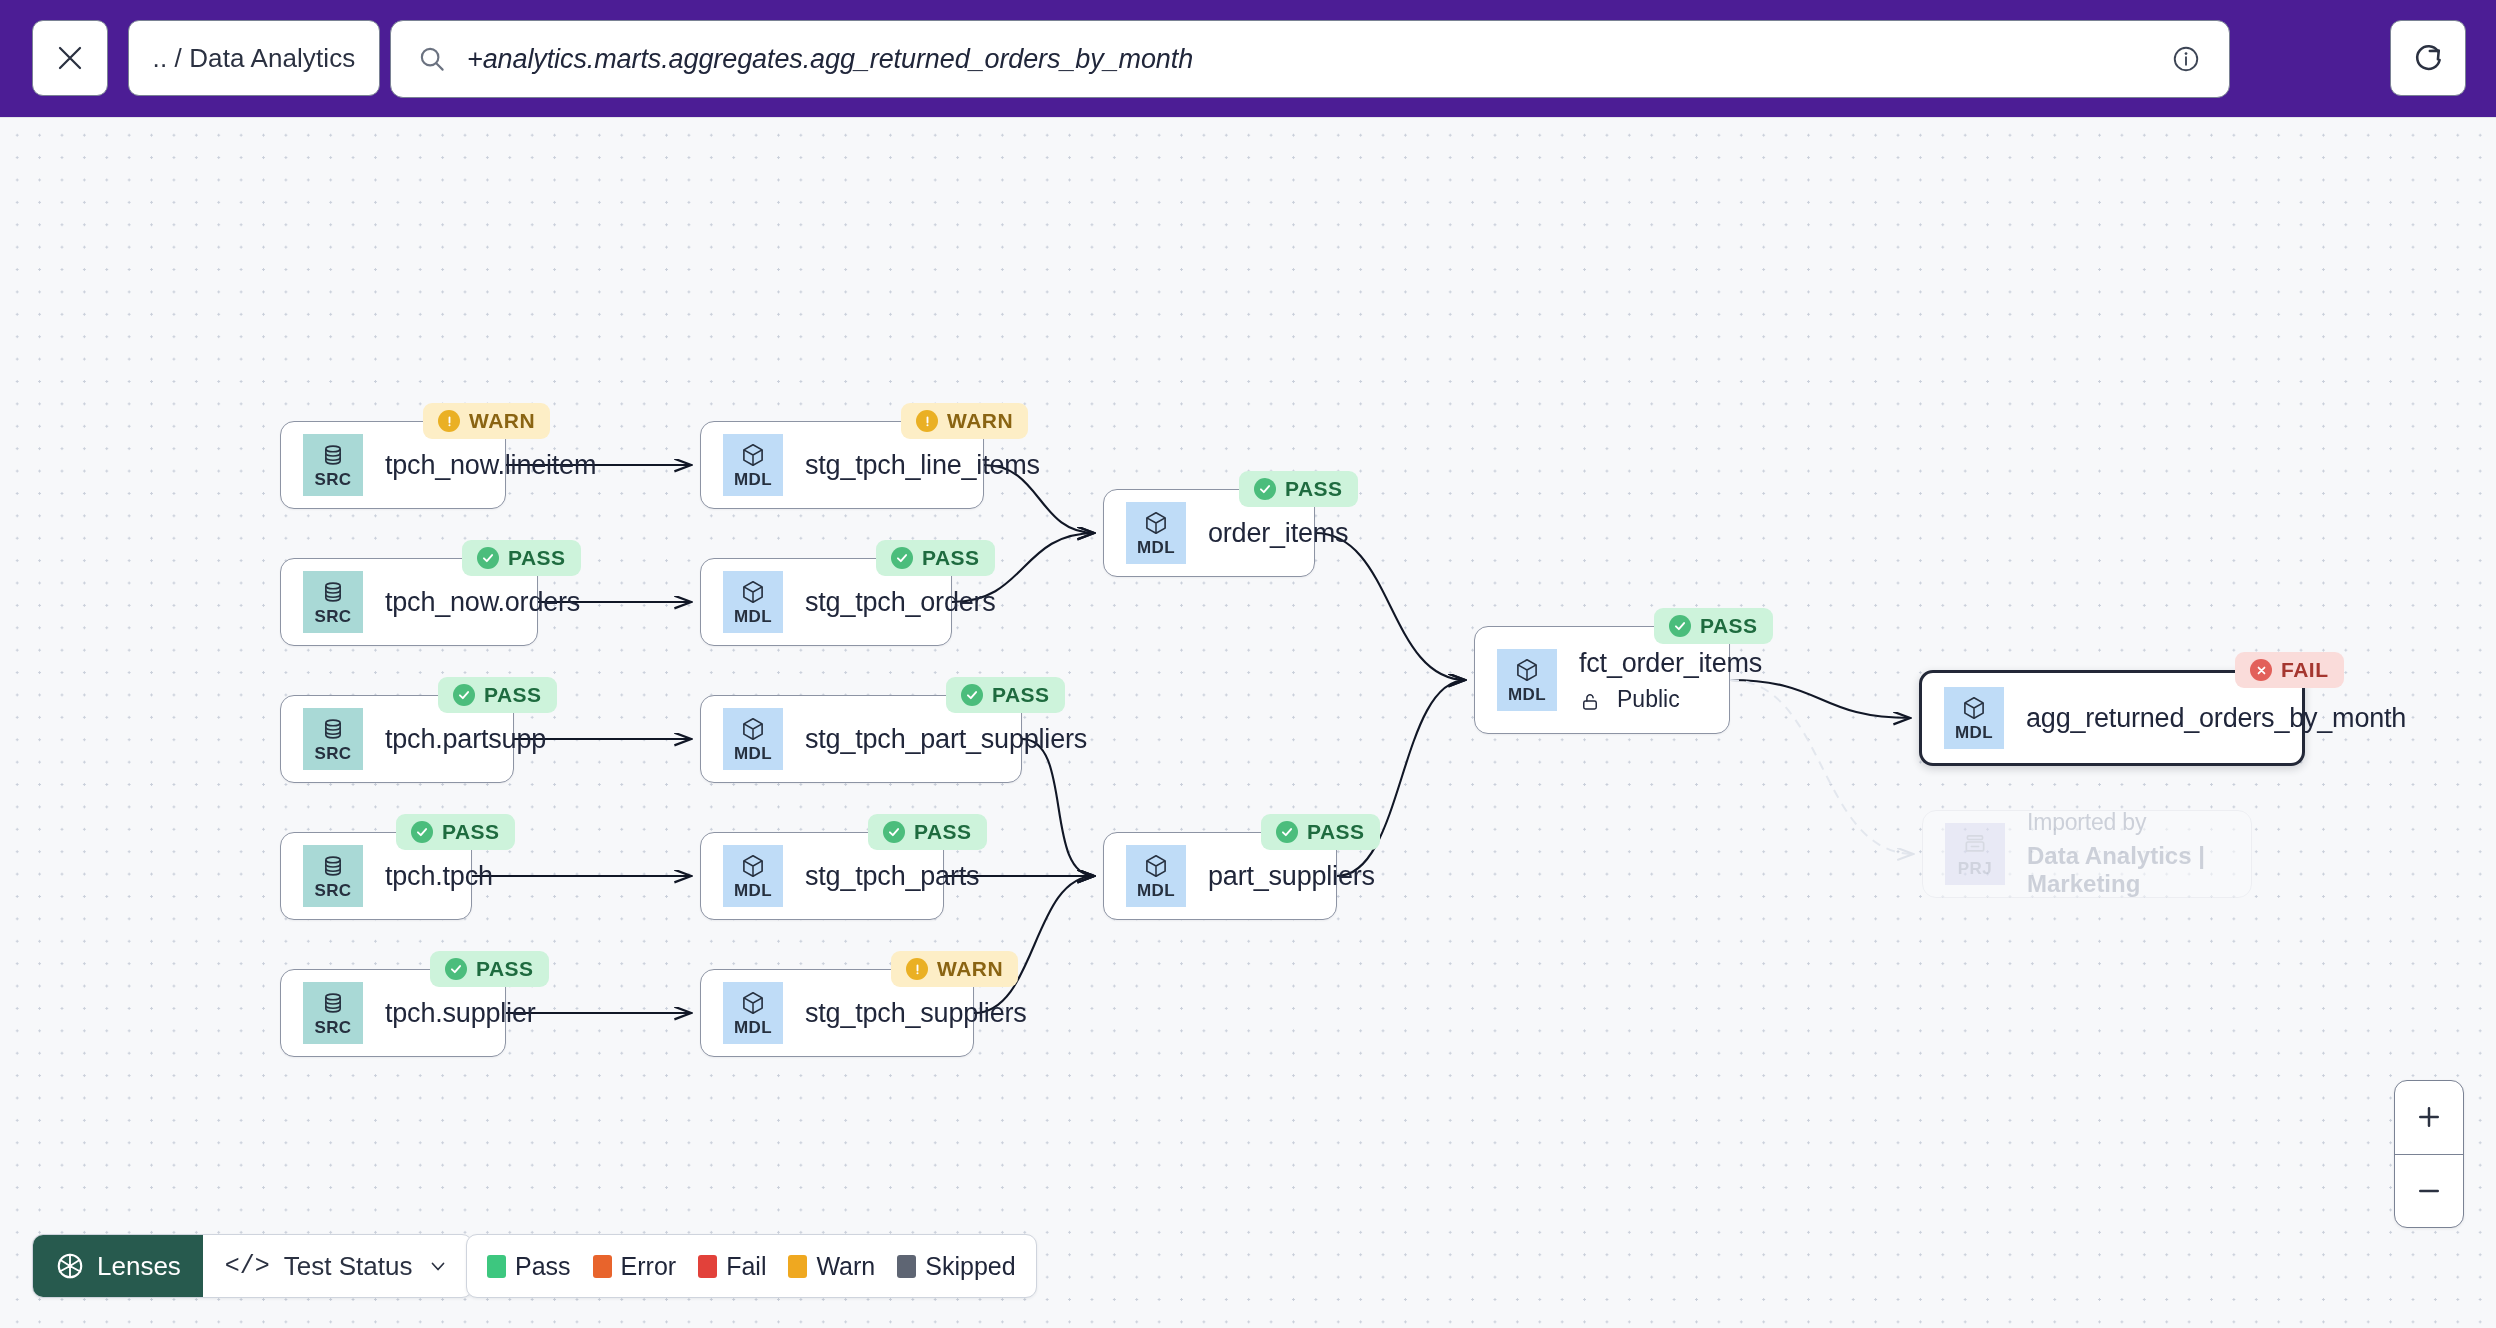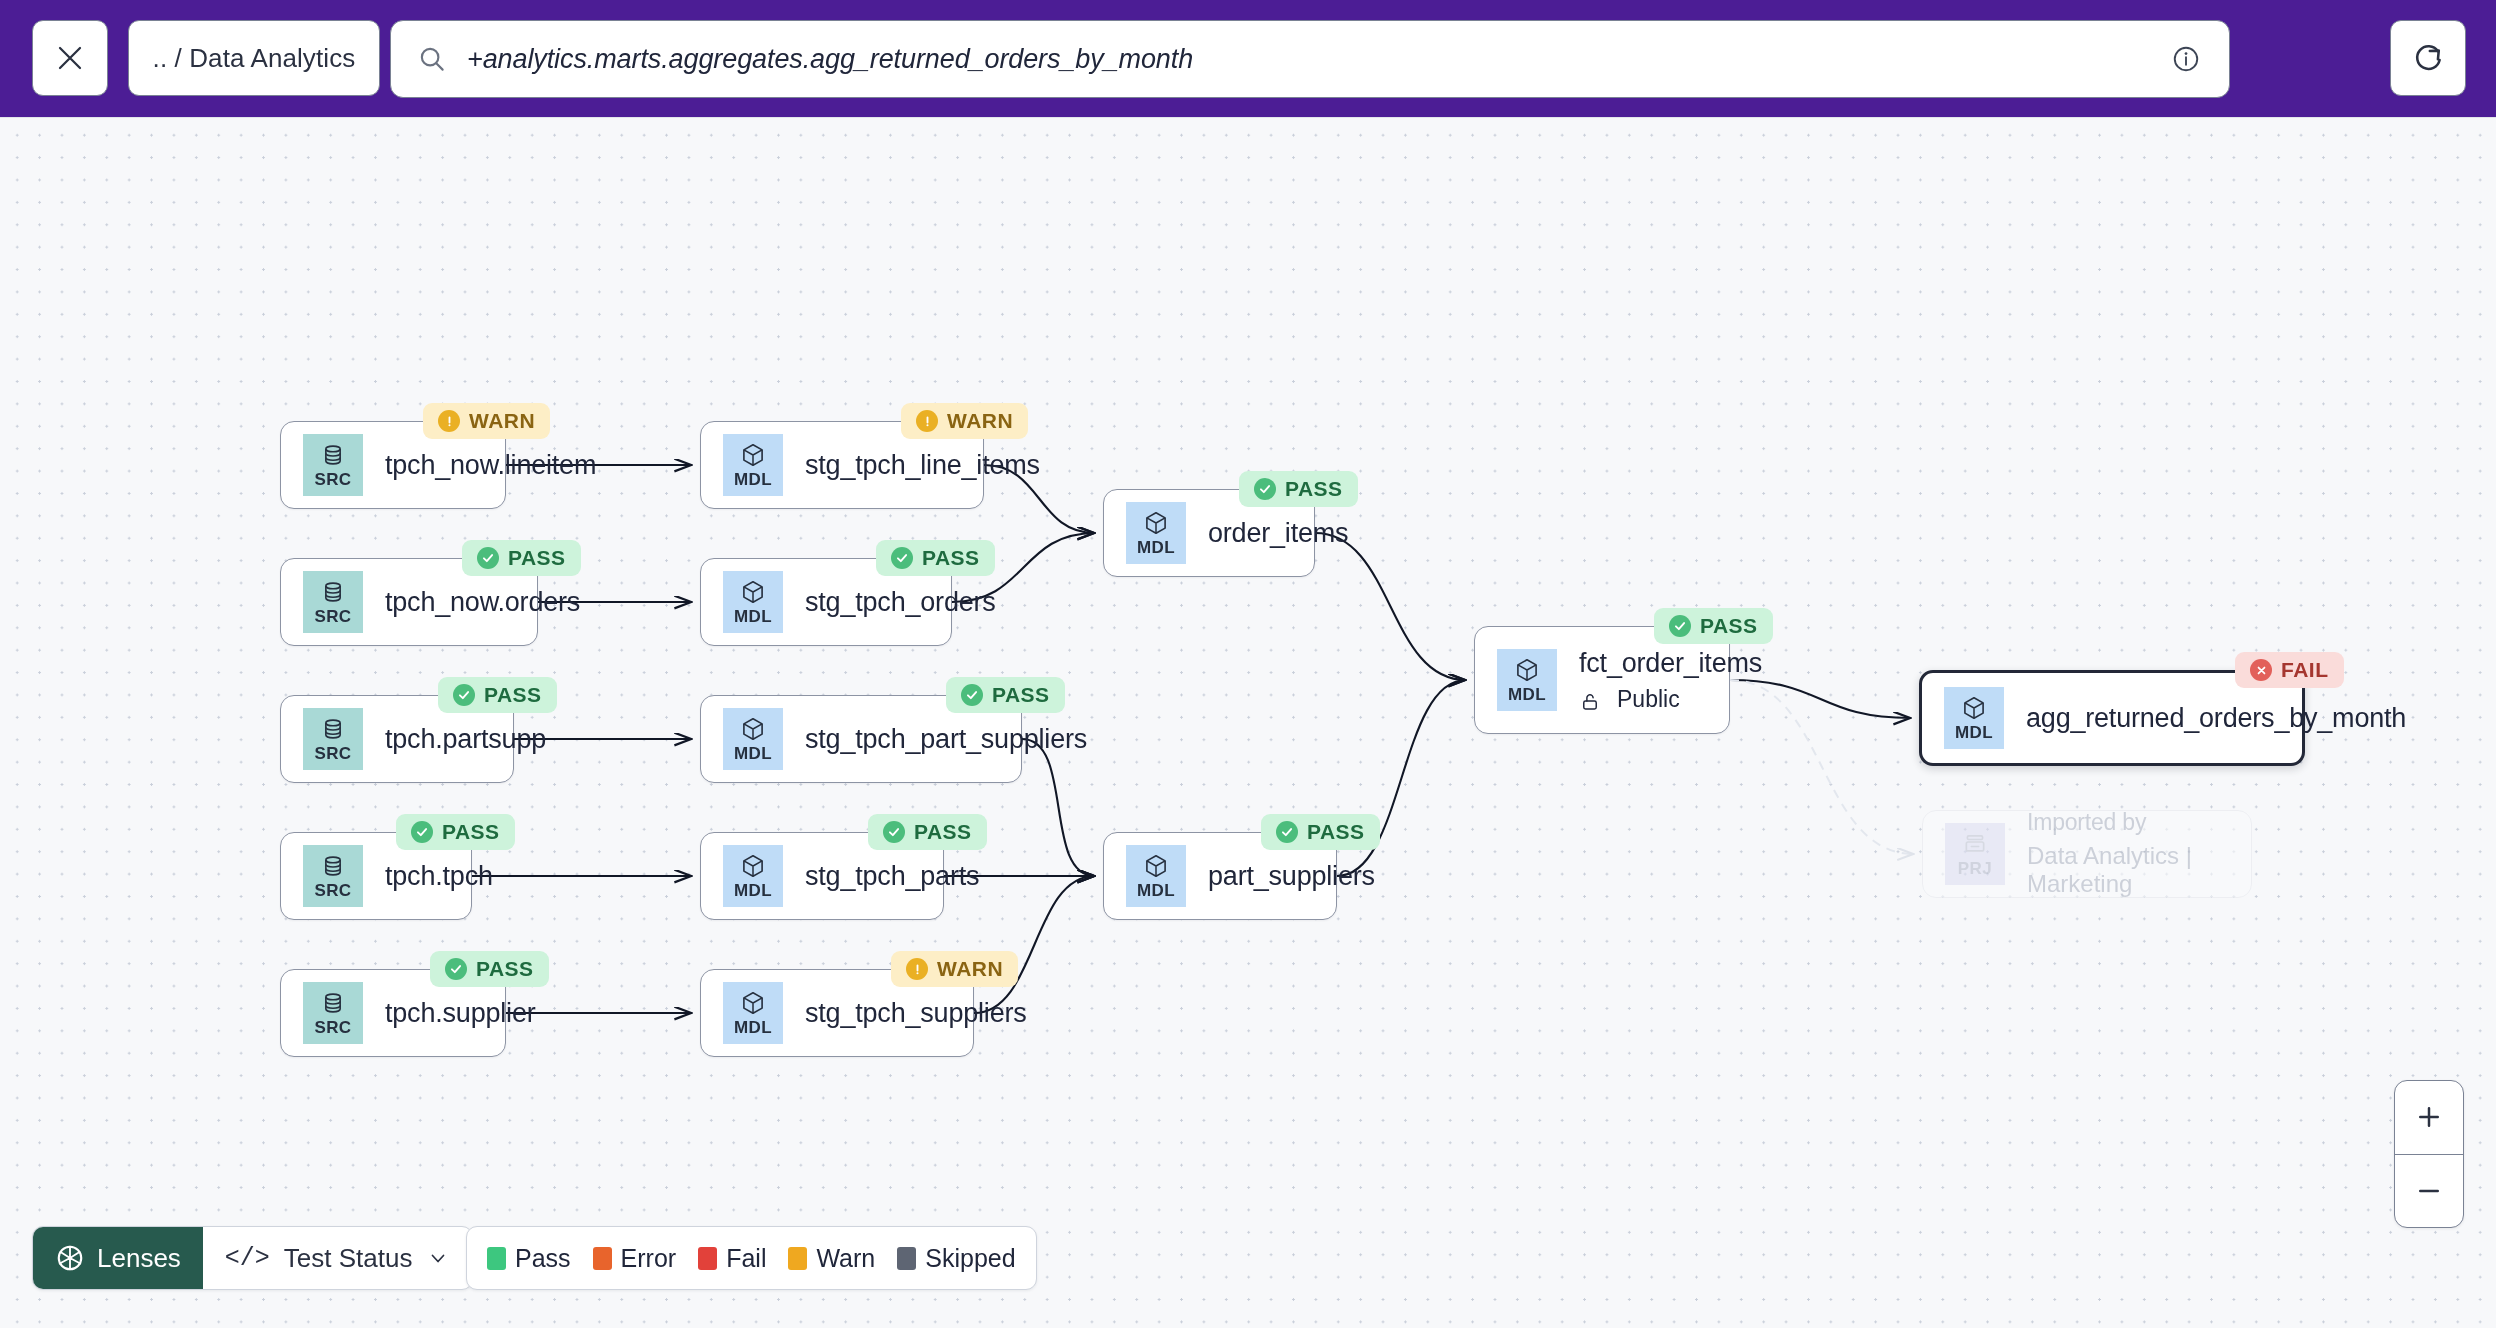--- a/index.html
+++ b/index.html
@@ -76,21 +76,21 @@
   .node .sub{font-size:23px;color:#20263a;display:flex;align-items:flex-end;gap:16px;margin-top:7px;}
 
   
   .node.ghost{
     border:1.5px solid #e7e9ee;background:#f9fafc;box-shadow:none;opacity:.62;
   }
   .node.ghost .title,.node.ghost .sub{color:#b3b9c6;}
   .node.ghost .chip .kind{color:#b9bece;}
   .node.ghost .body{margin-left:22px;}
   .node.ghost .title{font-size:23px;line-height:1.1;}
-  .node.ghost .sub{font-size:24px;margin-top:6px;}
+  .node.ghost .sub{font-size:24px;margin-top:6px;font-weight:bold;}
 
   
   .badge{
     position:absolute;height:36px;border-radius:9px;
     display:flex;align-items:center;gap:9px;
     padding:0 15px;box-sizing:border-box;
     font-size:21px;font-weight:700;letter-spacing:.5px;
     z-index:2;white-space:nowrap;
   }
   .badge .dot{
@@ -98,21 +98,21 @@
     display:flex;align-items:center;justify-content:center;flex:0 0 auto;
   }
   .badge.pass{background:#cdf3db;color:#1e6b3f;}
   .badge.pass .dot{background:#4bbd7c;}
   .badge.warn{background:#fdeec6;color:#8a6412;}
   .badge.warn .dot{background:#eab024;}
   .badge.fail{background:#fadcda;color:#a5362f;}
   .badge.fail .dot{background:#e2605a;}
 
   
-  #bottombar{position:absolute;left:0;bottom:12px;width:2018px;height:110px;z-index:40;}
+  #bottombar{position:absolute;left:0;bottom:4px;width:2018px;height:110px;z-index:40;}
   #lenses-group{
     position:absolute;left:32px;bottom:26px;height:62px;
     display:flex;border:1.5px solid #cfd4dd;border-radius:11px;
     background:#fff;overflow:hidden;box-shadow:0 1px 3px rgba(20,25,40,.07);
   }
   #lenses-btn{
     background:#275a4e;color:#fff;display:flex;align-items:center;gap:12px;
     padding:0 22px;font-size:26px;cursor:pointer;
   }
   #test-status-btn{

